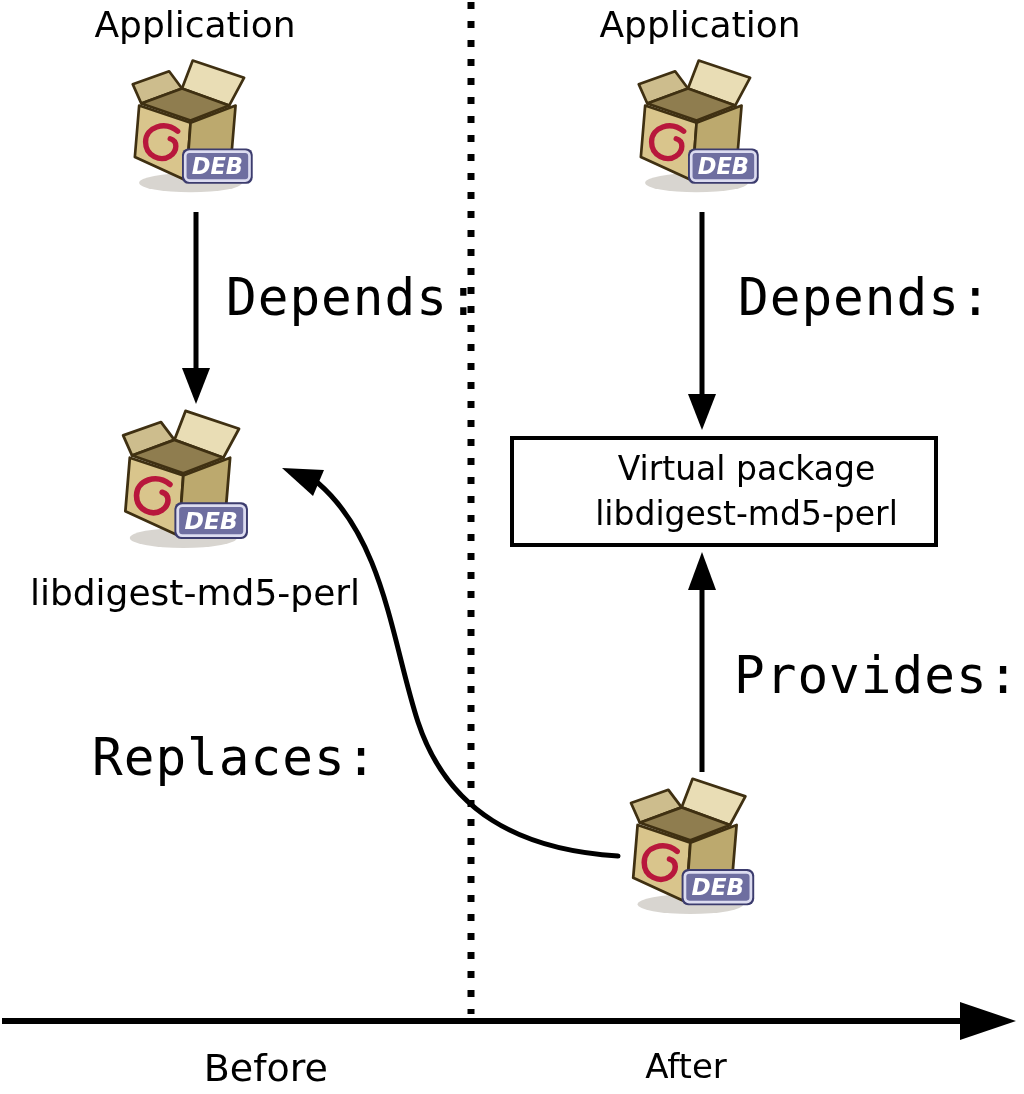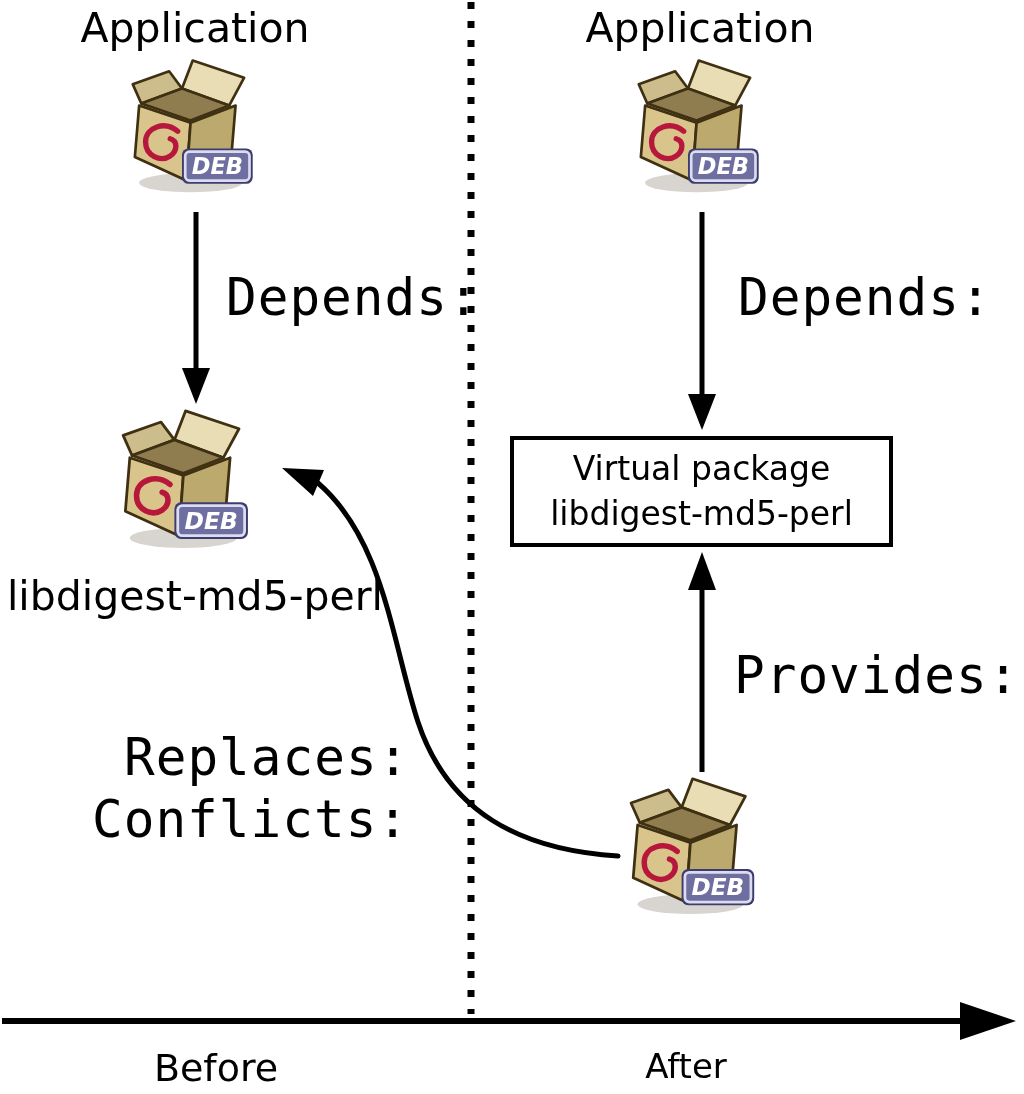--- a/index.html
+++ b/index.html
@@ -11,50 +11,51 @@
     overflow: hidden;
     font-family: "DejaVu Sans", sans-serif;
   }
   #gfx { position: absolute; inset: 0; width: 1024px; height: 1094px; }
   .label {
     position: absolute;
     color: #000;
     text-align: center;
     white-space: nowrap;
   }
-  .sans  { font-family: "DejaVu Sans", sans-serif; font-size: 41px; }
+  .sans  { font-family: "DejaVu Sans", sans-serif; font-size: 36px; }
   .mono  {
     font-family: "DejaVu Sans Mono", monospace;
     font-size: 51px;
     letter-spacing: 1px;
     text-align: center;
   }
   .app-left   { left: 60px;  top: 4px;   width: 270px; }
   .app-right  { left: 565px; top: 4px;   width: 270px; }
   .dep-left   { left: 226px; top: 268px; }
   .dep-right  { left: 738px; top: 268px; }
   .pkg-left   { left: 0px;   top: 572px; width: 390px; }
-  .replaces   { left: 92px;  top: 728px; margin-left: 32px; }
+  .replaces   { left: 92px;  top: 728px; }
   .conflicts  { left: 92px;  top: 790px; }
   .provides   { left: 734px; top: 646px; }
   .pkg-perl   { left: 622px; top: 940px; width: 155px; }
-  .before     { left: 116px; top: 1046px; width: 200px; font-size: 38px; }
+  .before     { left: 128px; top: 1046px; width: 200px; font-size: 38px; text-align: right; }
   .after      { left: 586px; top: 1046px; width: 200px; font-size: 34px; }
   .virtual-box {
     position: absolute;
     left: 510px; top: 436px;
     width: 375px; height: 103px;
     border: 4px solid #000;
     background: #fff;
     display: flex;
     flex-direction: column;
     align-items: center;
     justify-content: center;
     font-size: 33px;
     line-height: 1.35;
+    padding-left: 45px;
   }
 </style>
 </head>
 <body>
 
 <div id="canvas">
 
   <svg id="gfx" viewBox="0 0 1024 1094" xmlns="http://www.w3.org/2000/svg">
     <defs>
       <symbol id="deb-icon" viewBox="0 0 140 140">
@@ -104,21 +105,20 @@
 
   <div class="label sans app-left">Application</div>
   <div class="label sans app-right">Application</div>
 
   <div class="label mono dep-left">Depends:</div>
   <div class="label mono dep-right">Depends:</div>
 
   <div class="label sans pkg-left">libdigest-md5-perl</div>
 
   <div class="label mono replaces">Replaces:</div>
-  <div class="label mono conflicts">Conflicts:</div>
 
   <div class="virtual-box">
     <div>Virtual package</div>
     <div>libdigest-md5-perl</div>
   </div>
 
   <div class="label mono provides">Provides:</div>
 
 
   <div class="label sans before">Before</div>

